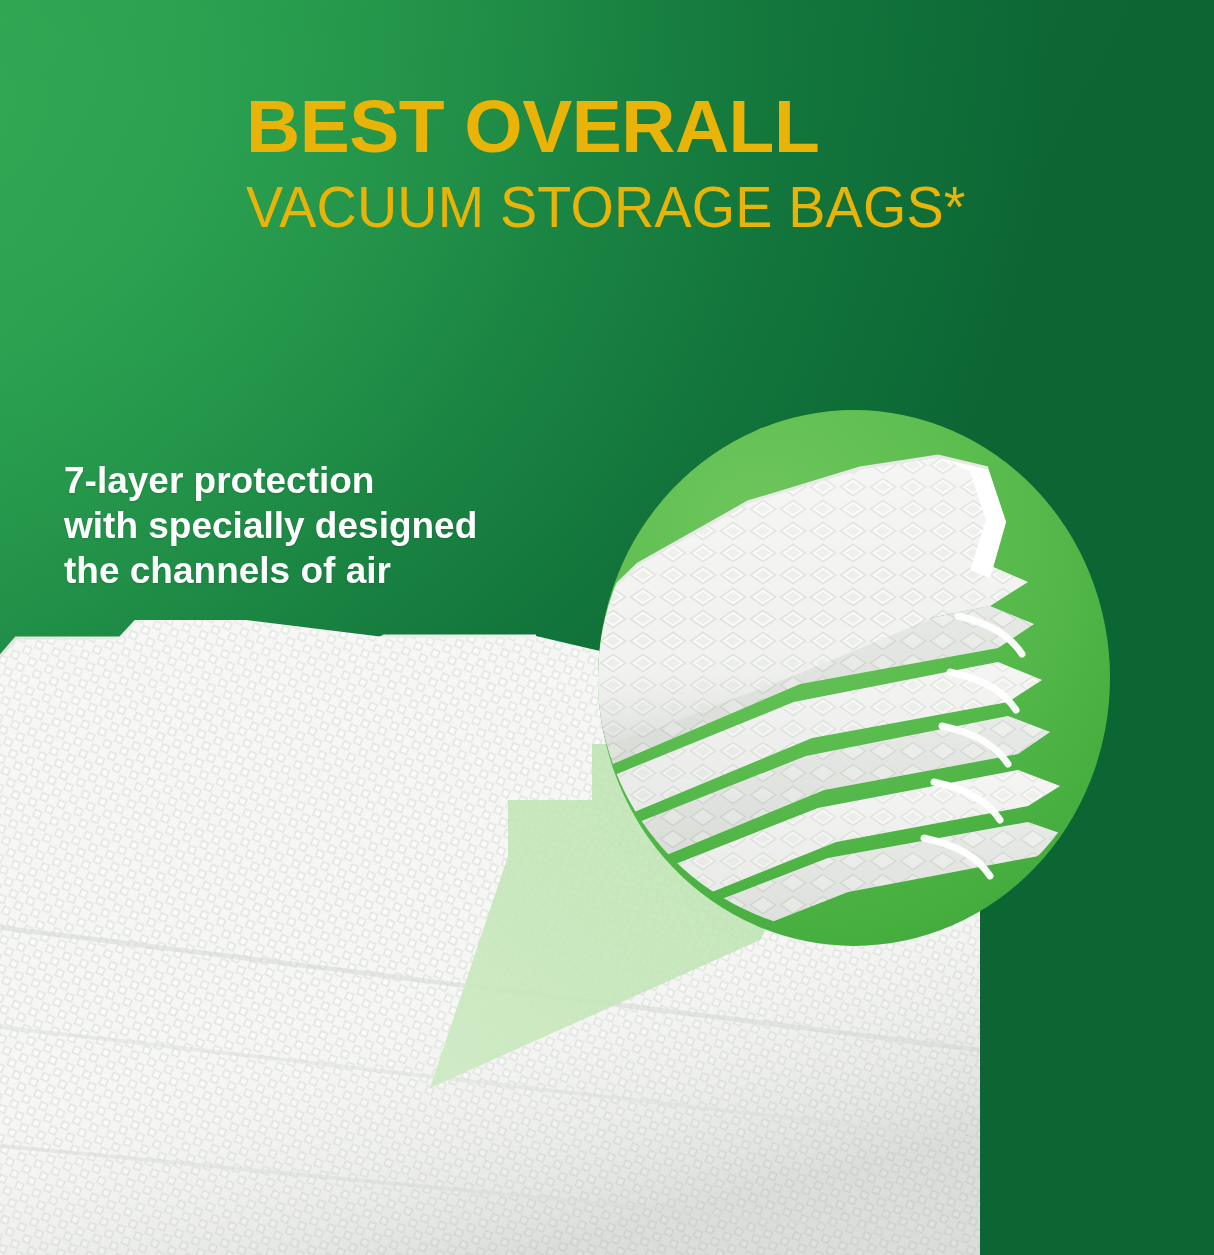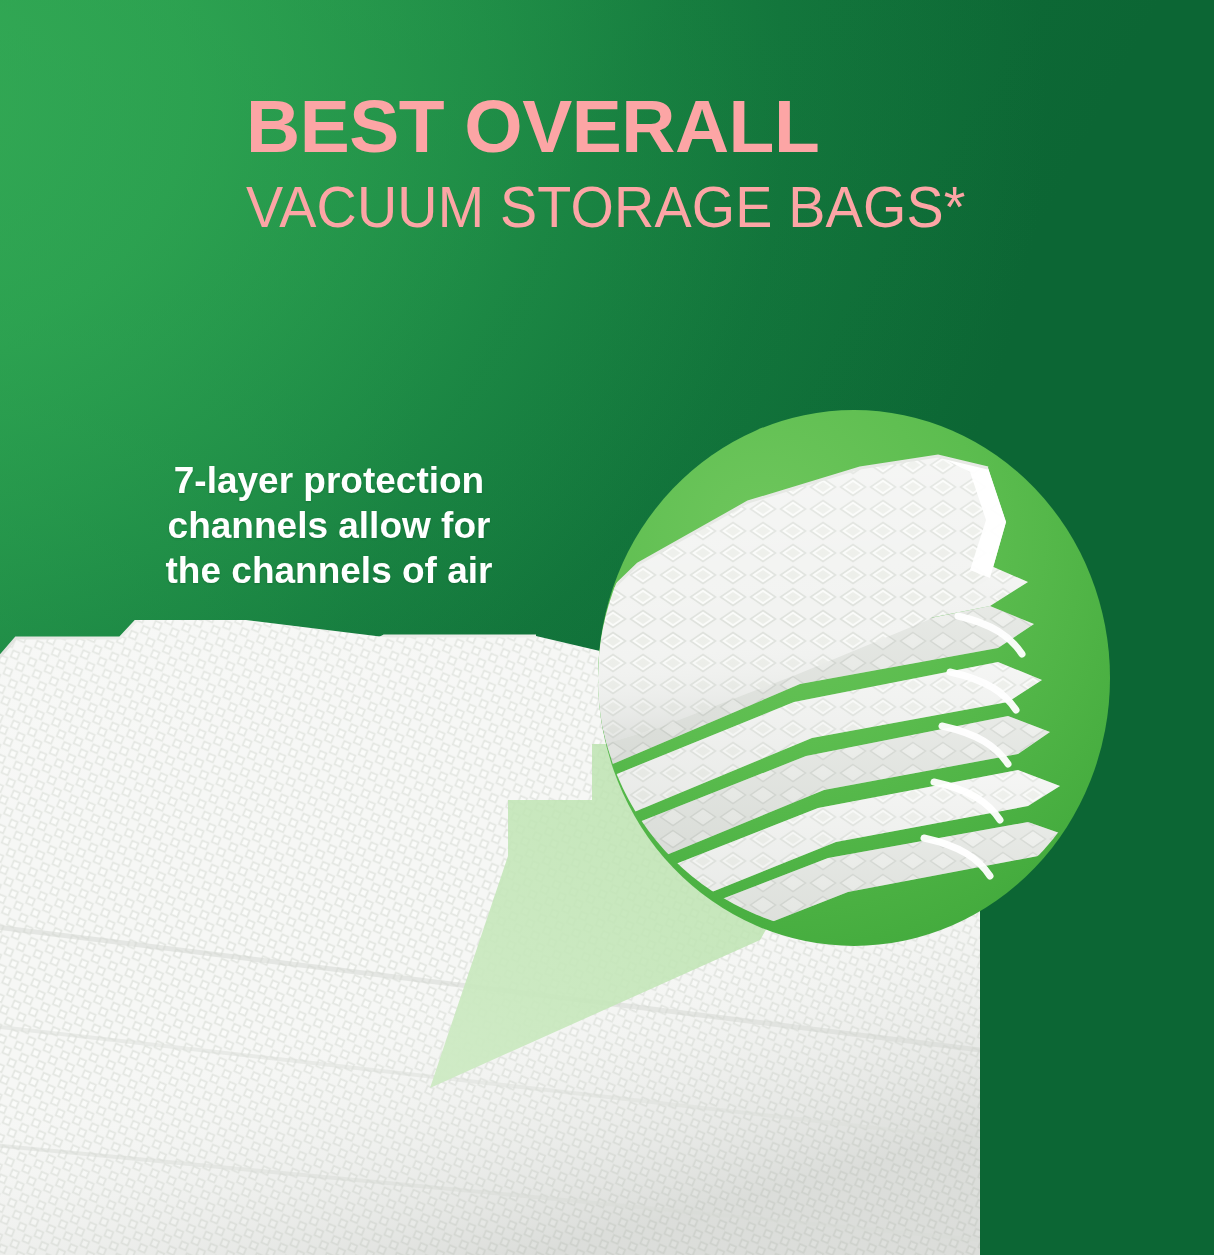--- a/index.html
+++ b/index.html
@@ -28,21 +28,21 @@
     inset: 0;
     background: linear-gradient(118deg, rgba(50,168,84,0.55) 0%, rgba(30,140,70,0.20) 36%, rgba(10,100,52,0.0) 62%);
   }
 
   
   .headline {
     position: absolute;
     left: 246px;
     top: 92px;
     width: 760px;
-    color: #fca5a5;
+    color: #eab308;
   }
   .hl-line {
     display: block;
     font-weight: 700;
     font-size: 75px;
     line-height: 0.93;
     letter-spacing: -0.5px;
     white-space: nowrap;
   }
   .sub-line {
@@ -56,21 +56,21 @@
     transform-origin: left center;
     white-space: nowrap;
   }
 
   
   .bodycopy {
     position: absolute;
     left: 64px;
     top: 458px;
     width: 530px;
-    text-align: center;
+    text-align: left;
     color: #ffffff;
     font-weight: 700;
     font-size: 37px;
     line-height: 1.22;
     z-index: 8;
     text-shadow: 0 1px 2px rgba(0,60,25,0.22);
   }
   .bodycopy span { display: block; white-space: nowrap; }
 
   
@@ -283,17 +283,17 @@
     </div>
   </div>
 
   <div class="headline">
     <span class="hl-line">BEST OVERALL</span>
     <span class="sub-line">VACUUM STORAGE BAGS*</span>
   </div>
 
   <div class="bodycopy">
     <span>7-layer protection</span>
-    <span>channels allow for</span>
+    <span>with specially designed</span>
     <span>the channels of air</span>
   </div>
 
 </div>
 
 </body></html>

